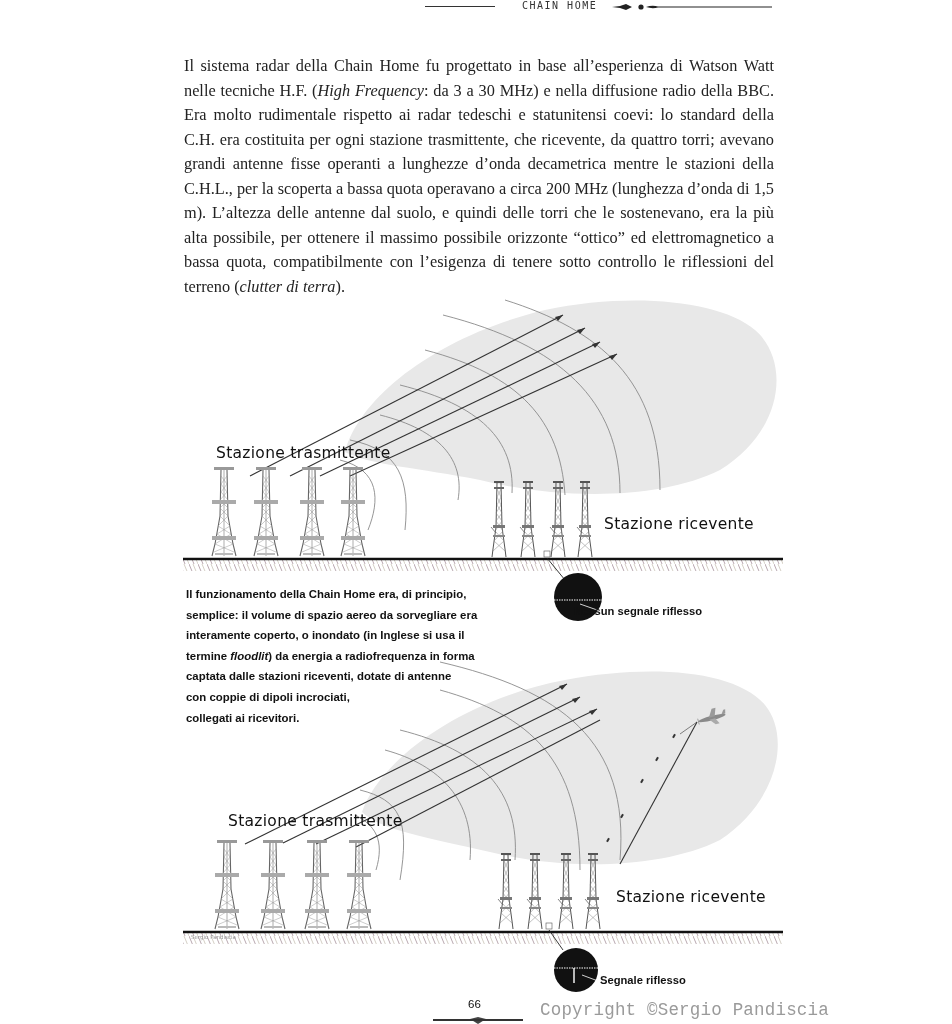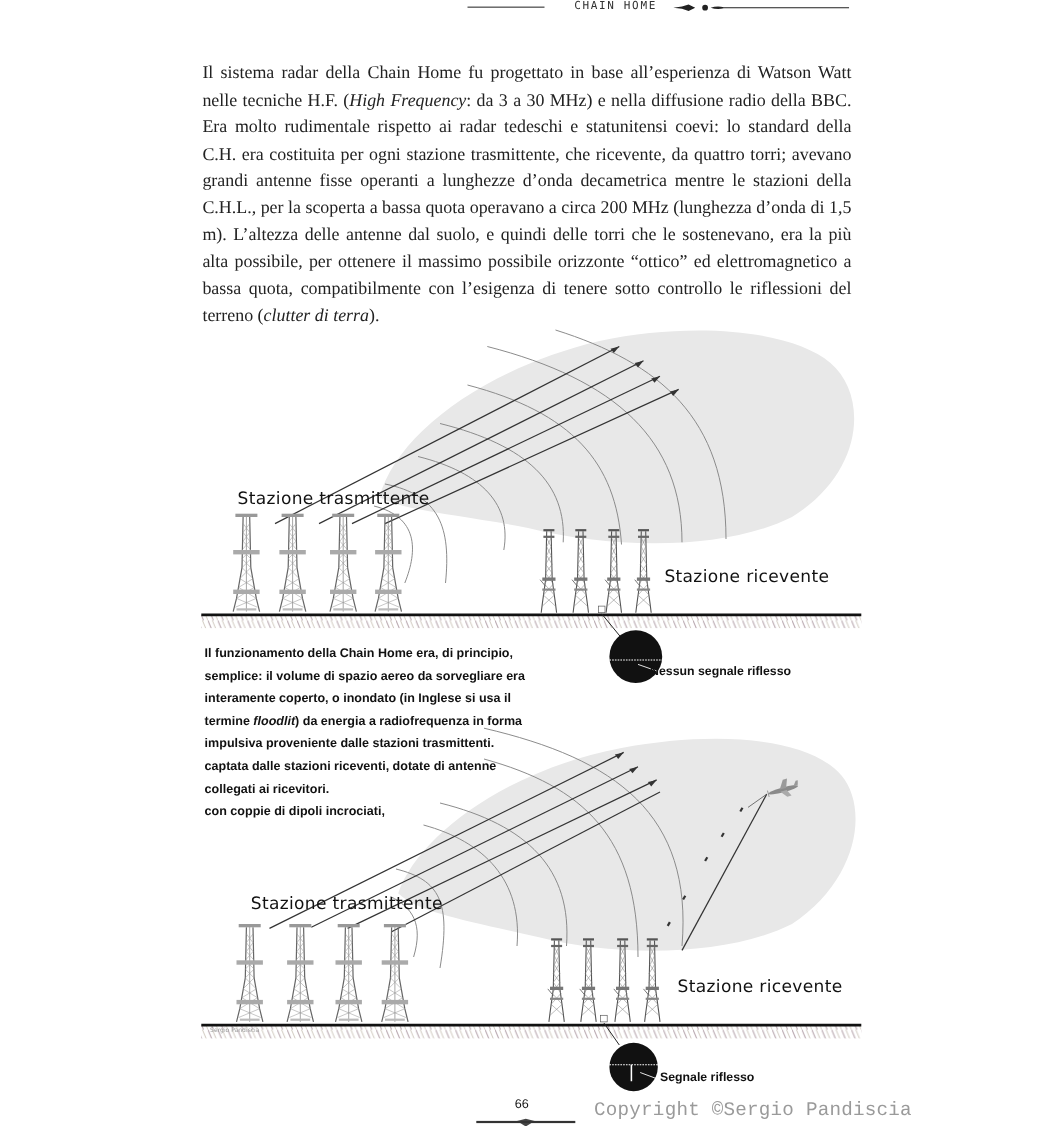--- a/index.html
+++ b/index.html
@@ -185,31 +185,30 @@
       <line x1="574" y1="968" x2="574" y2="983" stroke="#fff" stroke-width="1.4"></line>
       <line x1="582" y1="975" x2="598" y2="981" stroke="#fff" stroke-width="0.8"></line>
     </g>
   </g>
 
   <polygon points="470,1019 478,1017 486,1019 478,1024" fill="#444"></polygon>
 </svg>
 
 <span class="diag-label" style="left:216px; top:444px;">Stazione trasmittente</span>
 <span class="diag-label" style="left:604px; top:515px;">Stazione ricevente</span>
-<span class="callout" style="left:591px; top:605px;">Nessun segnale riflesso</span>
+<span class="callout" style="left:574px; top:605px;">Nessun segnale riflesso</span>
 
 <div class="explain">
   <span class="line">Il funzionamento della Chain Home era, di principio,</span>
   <span class="line">semplice: il volume di spazio aereo da sorvegliare  era</span>
   <span class="line">interamente coperto, o inondato (in Inglese si usa il</span>
   <span class="line"><span>termine </span><i>floodlit</i><span>) da energia a radiofrequenza in forma</span></span>
-  <span class="line">impulsiva proveniente dalle stazioni  trasmittenti.</span>
   <span class="line">captata dalle stazioni riceventi, dotate di antenne</span>
+  <span class="line">con coppie di  dipoli incrociati,</span>
   <span class="line">collegati ai ricevitori.</span>
-  <span class="line">con coppie di  dipoli incrociati,</span>
 </div>
 
 <span class="diag-label" style="left:228px; top:812px;">Stazione trasmittente</span>
 <span class="diag-label" style="left:616px; top:888px;">Stazione ricevente</span>
 <span class="callout" style="left:600px; top:974px;">Segnale riflesso</span>
 
 <span class="watermark-small">Sergio Pandiscia</span>
 
 <span class="page-number">66</span>
 <span class="copyright">Copyright ©Sergio Pandiscia</span>

